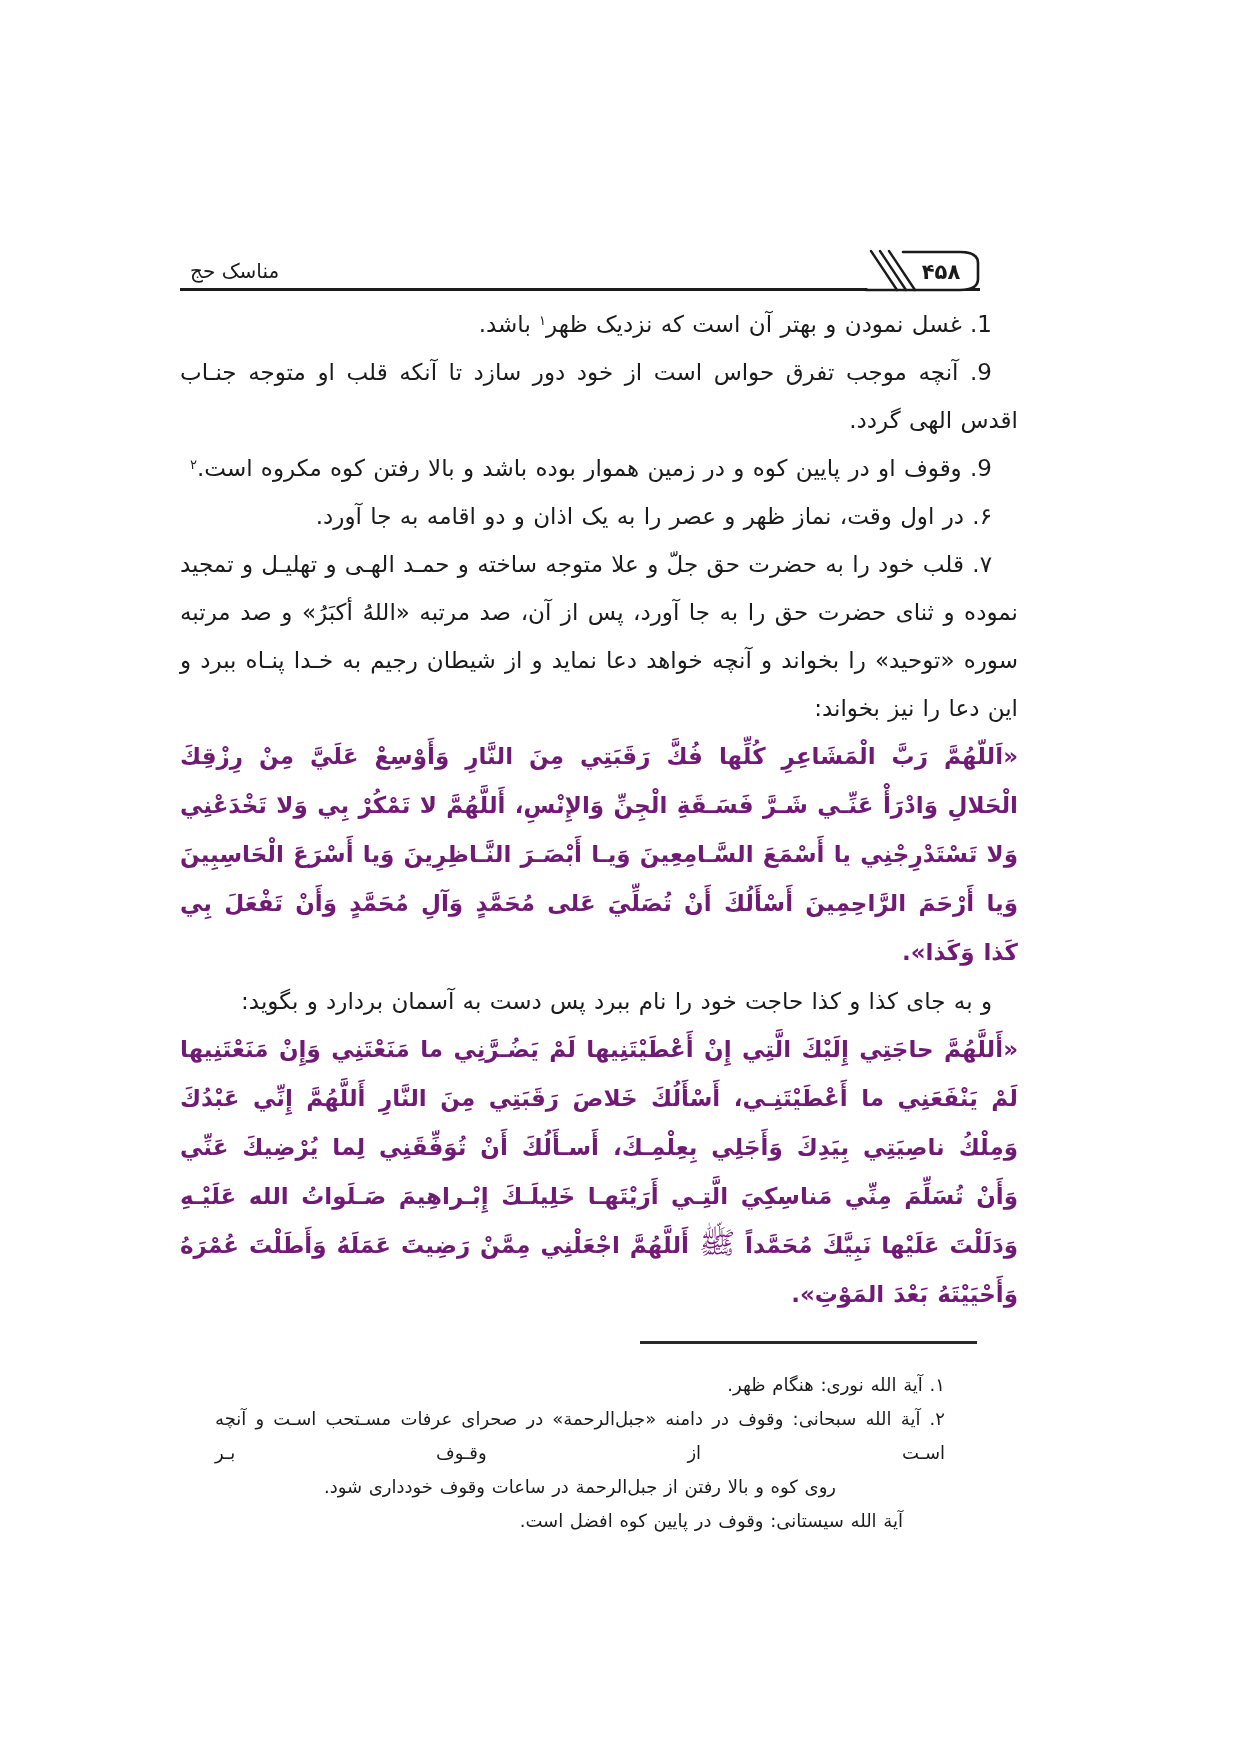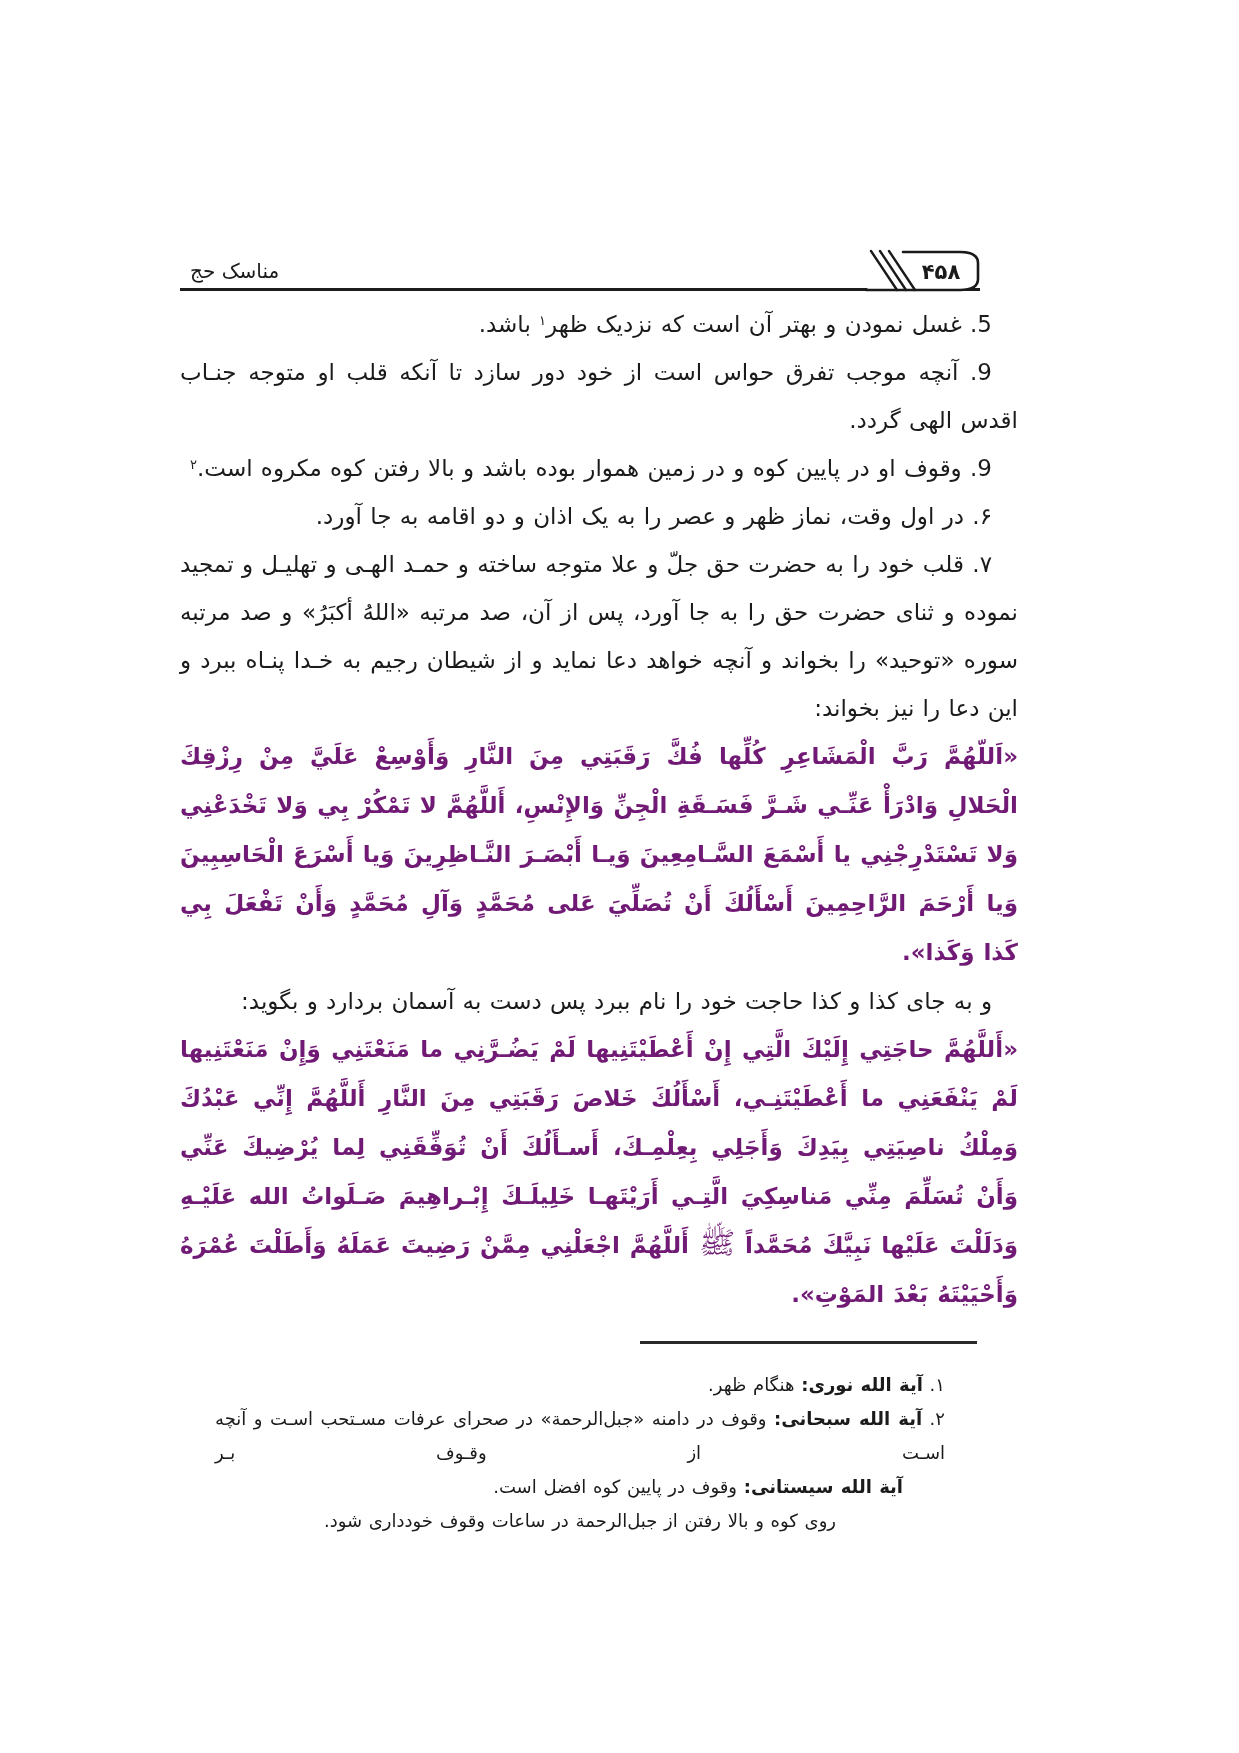--- a/index.html
+++ b/index.html
@@ -80,21 +80,21 @@
     border-top: 3px solid #2a2a2a;
   }
   .footnotes {
     direction: rtl;
     width: 730px;
     margin-right: 73px;  
     font-size: 18px;
     line-height: 34px;
   }
   .fn { margin: 0; }
-  .fn b { font-weight: bold; }
+  .fn b { font-weight: normal; }
   .fn-right { text-align: right; }
   .fn-justify { text-align: justify; text-align-last: justify; }
   .fn-center { text-align: center; }
   .fn-indent { text-align: right; padding-right: 42px; }
 </style>
 </head>
 <body>
 
 <div class="page">
 
@@ -102,21 +102,21 @@
     <span class="book-title">مناسک حج</span>
     <svg class="badge" viewBox="0 0 125 44" aria-hidden="true">
       <path d="M46 3 H103 Q121 3 121 14 V30 Q121 41 103 41 H9" fill="#ffffff" stroke="#1a1a1a" stroke-width="2.6" stroke-linecap="round"></path>
       <path d="M14 2 L40 41 M23 2 L49 41 M32 2 L58 41" fill="none" stroke="#1a1a1a" stroke-width="2.4" stroke-linecap="round"></path>
       <text x="84" y="30" text-anchor="middle">۴۵۸</text>
     </svg>
   </div>
 
   <div class="body-col">
 
-    <p class="para"><span>5. غسل نمودن و بهتر آن است که نزدیک ظهر</span><sup class="fnref">۱</sup><span> باشد.</span></p>
+    <p class="para"><span>1. غسل نمودن و بهتر آن است که نزدیک ظهر</span><sup class="fnref">۱</sup><span> باشد.</span></p>
 
     <p class="para">9. آنچه موجب تفرق حواس است از خود دور سازد تا آنکه قلب او متوجه جنـاب اقدس الهی گردد.</p>
 
 
     <p class="para"><span>9. وقوف او در پایین کوه و در زمین هموار بوده باشد و بالا رفتن کوه مکروه است.</span><sup class="fnref">۲</sup></p>
 
     <p class="para">۶. در اول وقت، نماز ظهر و عصر را به یک اذان و دو اقامه به جا آورد.</p>
 
     <p class="para">۷. قلب خود را به حضرت حق جلّ و علا متوجه ساخته و حمـد الهـی و تهلیـل و تمجید نموده و ثنای حضرت حق را به جا آورد، پس از آن، صد مرتبه «اللهُ أکبَرُ» و صد مرتبه سوره «توحید» را بخواند و آنچه خواهد دعا نماید و از شیطان رجیم به خـدا پنـاه ببرد و این دعا را نیز بخواند:</p>
 
@@ -126,20 +126,20 @@
 
     <p class="prayer"><span>«أَللَّهُمَّ حاجَتِي إِلَيْكَ الَّتِي إِنْ أَعْطَيْتَنِيها لَمْ يَضُـرَّنِي ما مَنَعْتَنِي وَإِنْ مَنَعْتَنِيها لَمْ يَنْفَعَنِي ما أَعْطَيْتَنِـي، أَسْأَلُكَ خَلاصَ رَقَبَتِي مِنَ النَّارِ أَللَّهُمَّ إِنِّي عَبْدُكَ وَمِلْكُ ناصِيَتِي بِيَدِكَ وَأَجَلِي بِعِلْمِـكَ، أَسـأَلُكَ أَنْ تُوَفِّقَنِي لِما يُرْضِيكَ عَنِّي وَأَنْ تُسَلِّمَ مِنِّي مَناسِكِيَ الَّتِـي أَرَيْتَهـا خَلِيلَـكَ إِبْـراهِيمَ صَـلَواتُ الله عَلَيْـهِ وَدَلَلْتَ عَلَيْها نَبِيَّكَ مُحَمَّداً</span> <span class="pbuh">ﷺ</span><span> أَللَّهُمَّ اجْعَلْنِي مِمَّنْ رَضِيتَ عَمَلَهُ وَأَطَلْتَ عُمْرَهُ وَأَحْيَيْتَهُ بَعْدَ المَوْتِ».</span></p>
 
     <hr class="fn-sep">
 
     <div class="footnotes">
       <p class="fn fn-right"><span>۱. </span><b>آیة الله نوری:</b><span> هنگام ظهر.</span></p>
 
       <p class="fn fn-justify"><span>۲. </span><b>آیة الله سبحانی:</b><span> وقوف در دامنه «جبل‌الرحمة» در صحرای عرفات مسـتحب اسـت و آنچه اسـت از وقـوف بـر</span></p>
 
+      <p class="fn fn-center">روی کوه و بالا رفتن از جبل‌الرحمة در ساعات وقوف خودداری شود.</p>
+
       <p class="fn fn-indent"><b>آیة الله سیستانی:</b><span> وقوف در پایین کوه افضل است.</span></p>
-
-      <p class="fn fn-center">روی کوه و بالا رفتن از جبل‌الرحمة در ساعات وقوف خودداری شود.</p>
     </div>
 
   </div>
 
 </div>
 
 </body></html>

